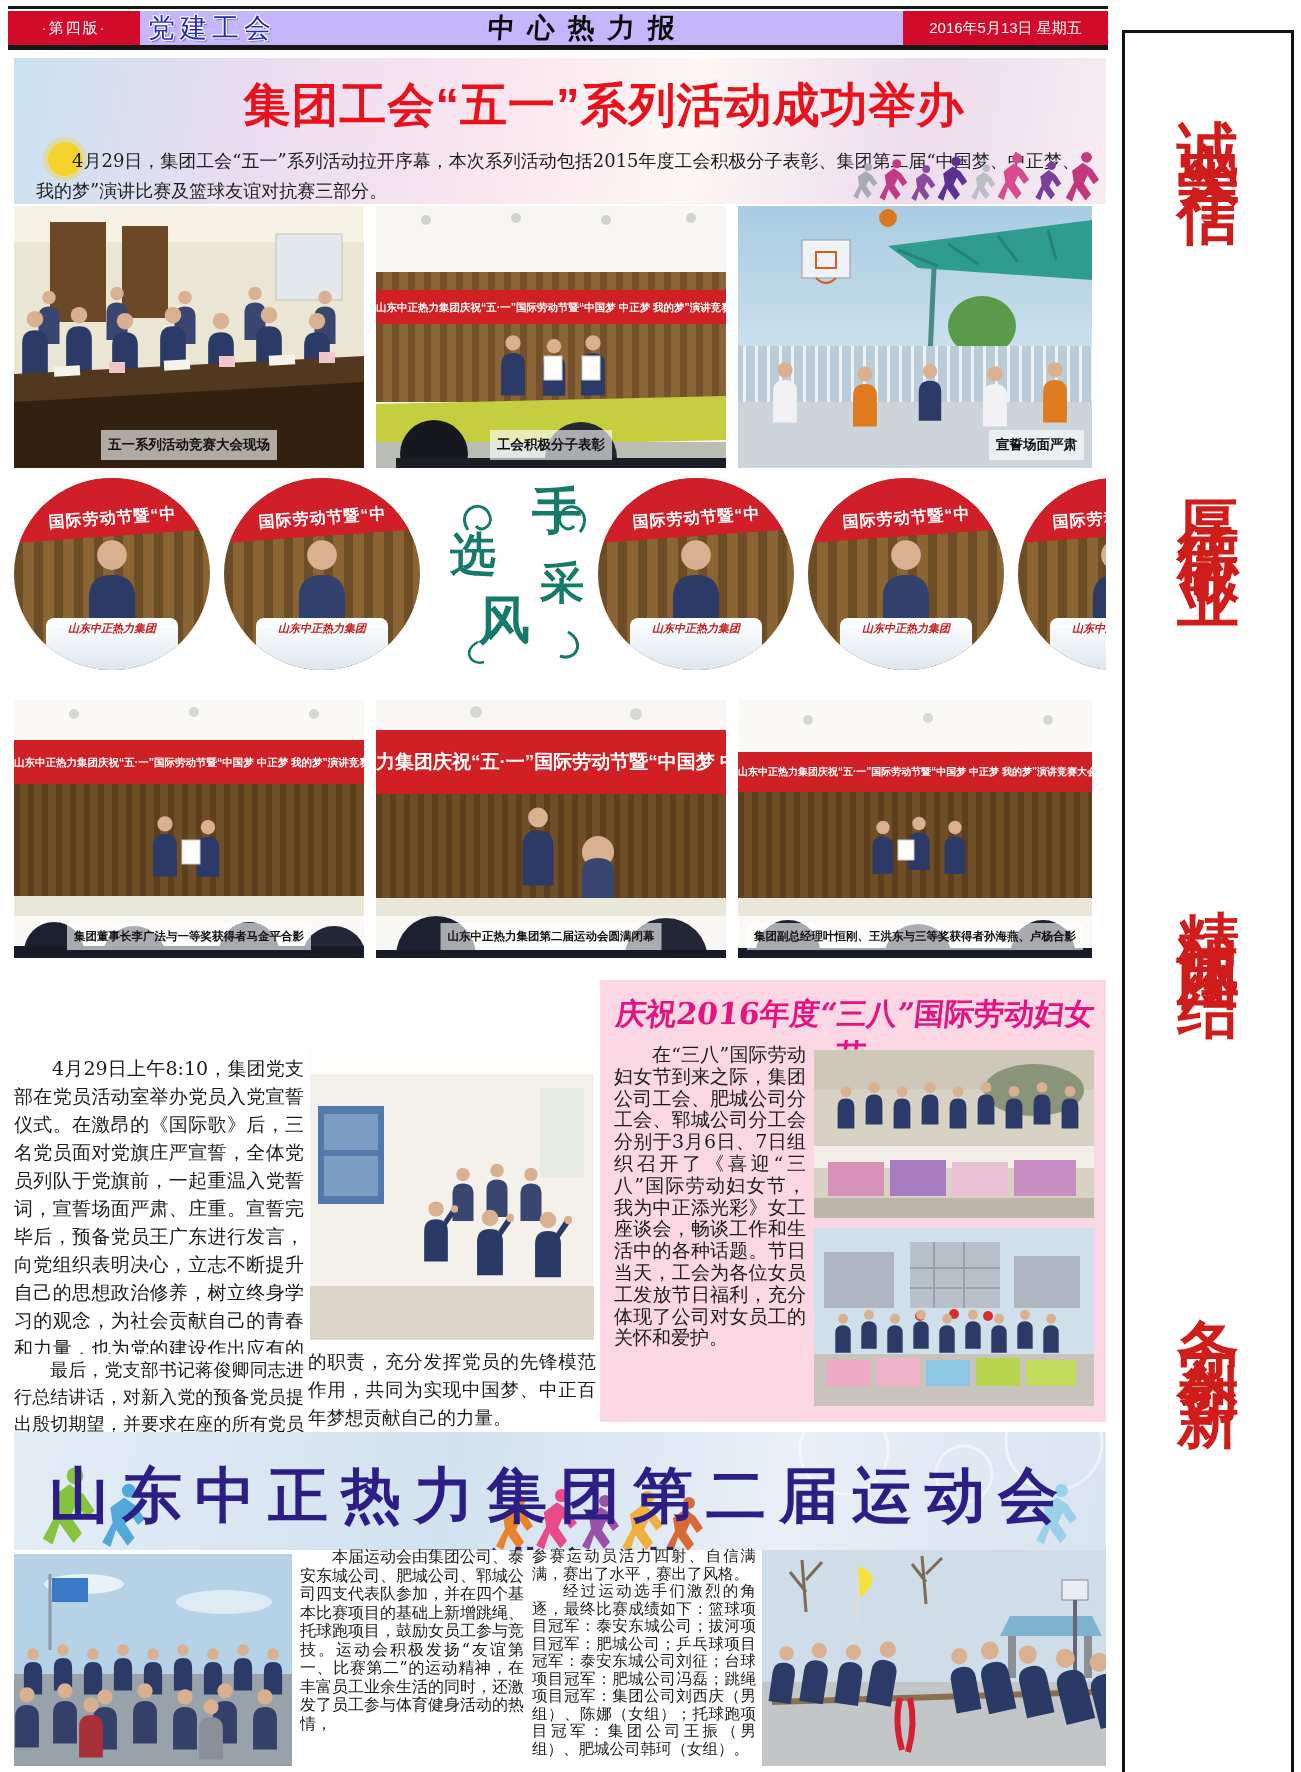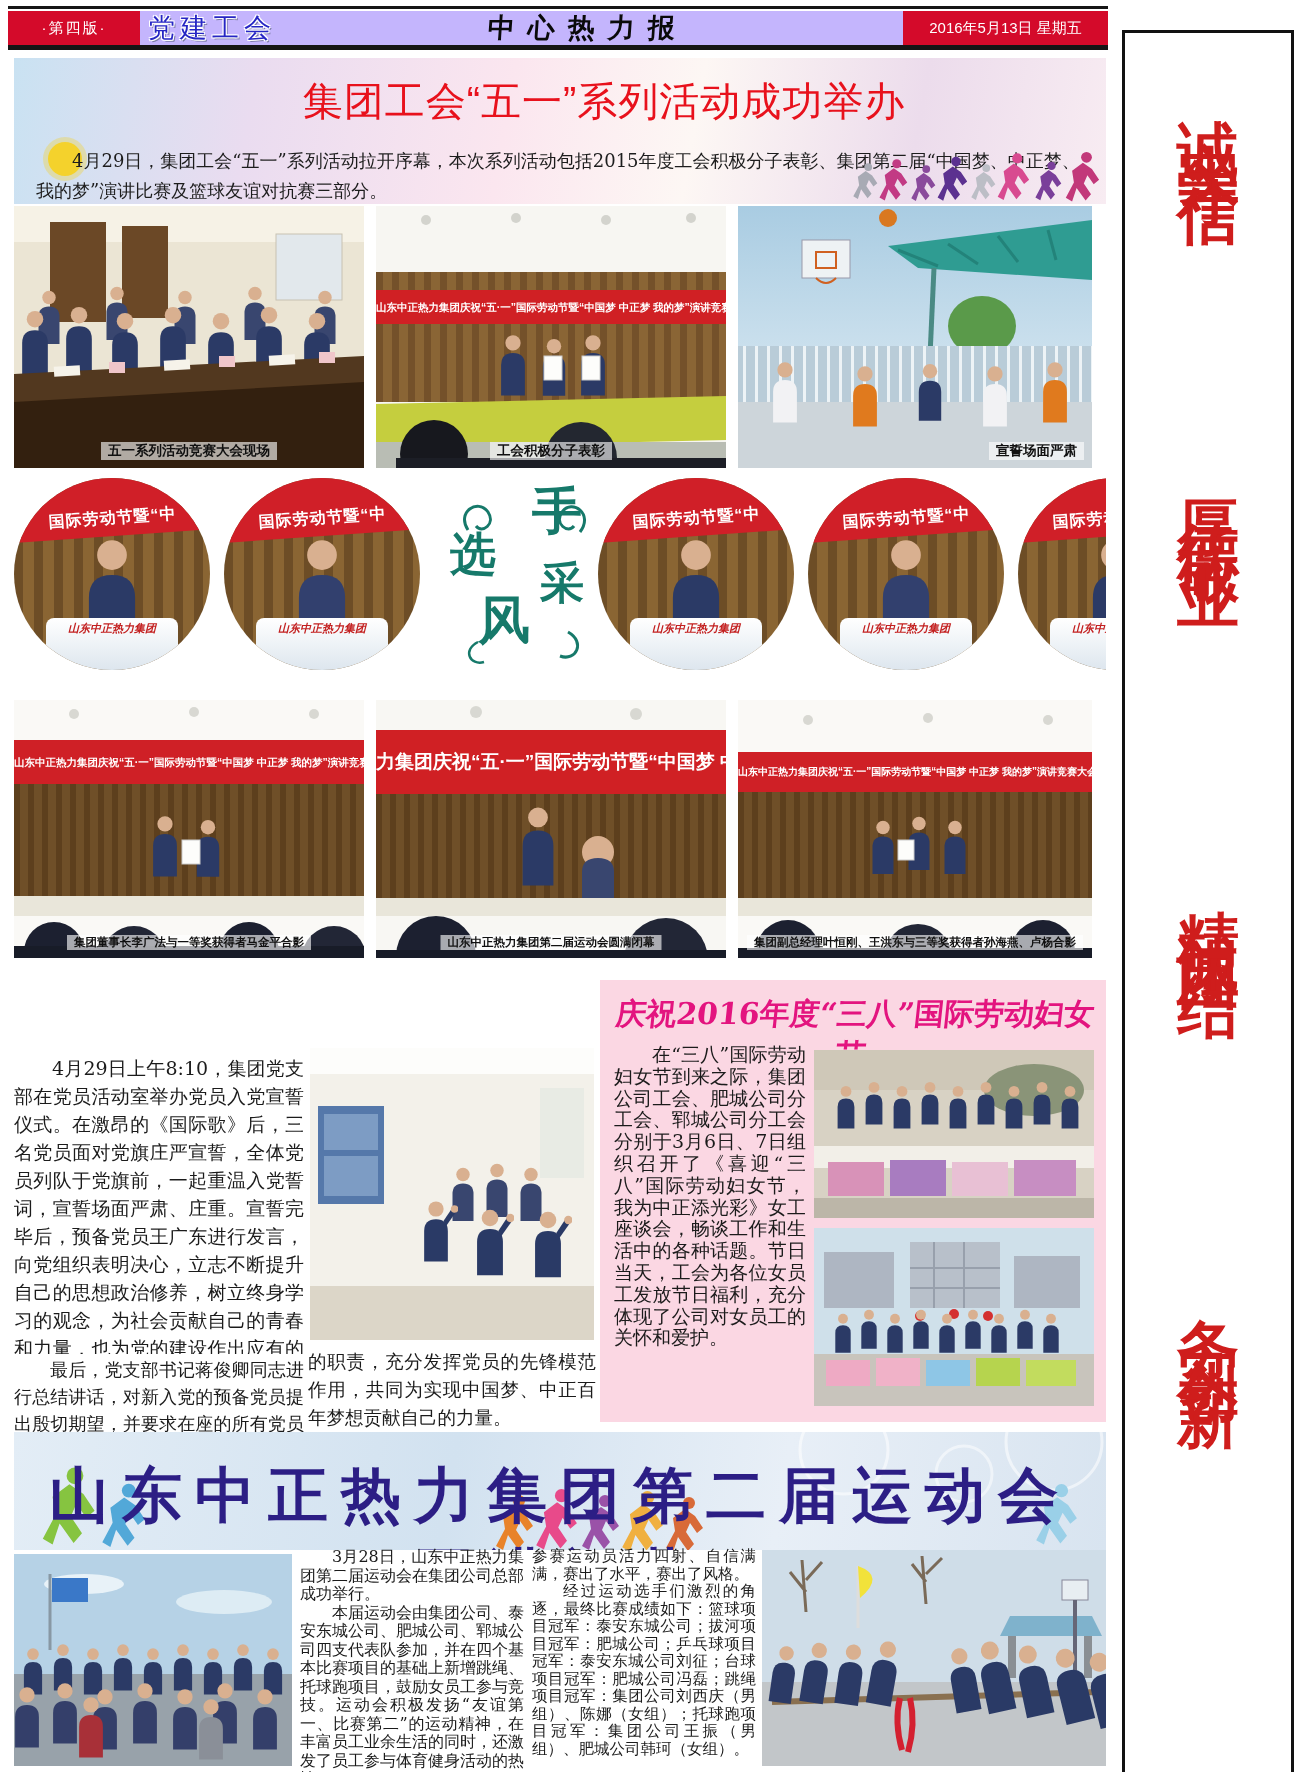--- a/index.html
+++ b/index.html
@@ -16,41 +16,41 @@
       color:#2626c4;letter-spacing:5px;
       text-shadow:1px 1px 0 #fff,-1px -1px 0 #fff,1px -1px 0 #fff,-1px 1px 0 #fff,2px 2px 0 #7d7da8}
 .m-paper{position:absolute;left:420px;top:0;width:320px;height:34px;line-height:34px;text-align:center;
       font-family:"DejaVu Serif",serif;font-weight:bold;font-size:27px;letter-spacing:13px;
       transform:skewX(-4deg);color:#0a0a0a}
 .m-date{position:absolute;right:0;top:0;width:205px;height:34px;background:#d40a2a;color:#fff;
       font-size:15px;line-height:34px;text-align:center}
 
 #s1banner{position:absolute;left:14px;top:58px;width:1092px;height:146px;
   background:linear-gradient(100deg,#c9e2f2,#eadcf0 22%,#fbe6ef 45%,#fdf7f4 62%,#ecdcec 82%,#f8ecf2)}
-#s1title{position:absolute;left:90px;top:16px;width:1000px;text-align:center;font-size:40px;
-  font-weight:normal;color:#e8111c;letter-spacing:1px}
+#s1title{position:absolute;left:90px;top:16px;width:1000px;text-align:center;font-size:47px;
+  font-weight:bold;color:#e8111c;letter-spacing:1px}
 #s1intro{position:absolute;left:22px;top:88px;width:1056px;font-family:"DejaVu Serif",serif;
   font-size:18px;line-height:30px;text-indent:2em;color:#1d1d1d}
 #s1sun{position:absolute;left:34px;top:84px;width:34px;height:34px;border-radius:50%;
   background:#f4d22c;box-shadow:0 0 0 5px rgba(244,210,44,.35)}
 #s1runners{position:absolute;right:0;bottom:-4px;width:256px;height:66px}
 
 .ph{position:absolute;overflow:hidden;background:#ccc}
 .ph>svg{position:absolute;left:0;top:0;width:100%;height:100%}
 #pA1{left:14px;top:206px;width:350px;height:262px}
 #pA2{left:376px;top:206px;width:350px;height:262px}
 #pA3{left:738px;top:206px;width:354px;height:262px}
 #pB1{left:14px;top:700px;width:350px;height:258px}
 #pB2{left:376px;top:700px;width:350px;height:258px}
 #pB3{left:738px;top:700px;width:354px;height:258px}
 #pOath{left:310px;top:1048px;width:284px;height:292px}
 #pD1{left:14px;top:1554px;width:278px;height:212px}
 #pD2{left:762px;top:1550px;width:344px;height:216px}
 .cap{position:absolute;left:50%;transform:translateX(-50%);bottom:8px;background:rgba(255,255,255,.62);
-  padding:0 7px;font-weight:bold;font-size:13.5px;color:#101010;white-space:nowrap;
+  padding:6px 7px;font-weight:bold;font-size:13.5px;color:#101010;white-space:nowrap;
   font-family:"DejaVu Serif",serif}
 .cap-sm{font-size:11.5px;max-width:97%;overflow:hidden}
 .bannertxt{position:absolute;left:0;width:100%;text-align:center;color:#fff;font-weight:bold;
   white-space:nowrap;overflow:hidden}
 
 #circles{position:absolute;left:14px;top:476px;width:1092px;height:198px;overflow:hidden}
 .circ{position:absolute;top:2px;width:196px;height:192px;border-radius:50%;overflow:hidden;
   background:repeating-linear-gradient(90deg,#6d4d26 0 9px,#8a6533 9px 20px)}
 .c-band{position:absolute;top:-8px;left:-12%;width:124%;height:66px;background:#d01f28;
   transform:rotate(-4deg);display:flex;align-items:flex-end;justify-content:center;padding-bottom:7px}
@@ -502,21 +502,20 @@
         <use href="#sym-person" width="34" height="66" x="154" y="132"></use>
         <use href="#sym-person" width="34" height="66" x="194" y="126"></use>
         <use href="#sym-person" width="34" height="66" x="234" y="132"></use>
       </g>
       <use href="#sym-person" width="34" height="66" x="60" y="140" style="color:#a83038"></use>
       <use href="#sym-person" width="34" height="66" x="180" y="142" style="color:#8a8f98"></use>
     </svg>
   </div>
 
   <div id="spCol1" class="bodytxt">
-    <p class="indent">3月28日，山东中正热力集团第二届运动会在集团公司总部成功举行。</p>
     <p class="indent">本届运动会由集团公司、泰安东城公司、肥城公司、郓城公司四支代表队参加，并在四个基本比赛项目的基础上新增跳绳、托球跑项目，鼓励女员工参与竞技。运动会积极发扬“友谊第一、比赛第二”的运动精神，在丰富员工业余生活的同时，还激发了员工参与体育健身活动的热情，</p>
   </div>
   <div id="spCol2" class="bodytxt">
     <p class="noindent">参赛运动员活力四射、自信满满，赛出了水平，赛出了风格。</p>
     <p class="indent">经过运动选手们激烈的角逐，最终比赛成绩如下：篮球项目冠军：泰安东城公司；拔河项目冠军：肥城公司；乒乓球项目冠军：泰安东城公司刘征；台球项目冠军：肥城公司冯磊；跳绳项目冠军：集团公司刘西庆（男组）、陈娜（女组）；托球跑项目冠军：集团公司王振（男组）、肥城公司韩珂（女组）。</p>
   </div>
 
   <div id="pD2" class="ph">
     <svg viewBox="0 0 344 216" preserveAspectRatio="none">
       <rect width="344" height="216" fill="#cfdde8"></rect>

